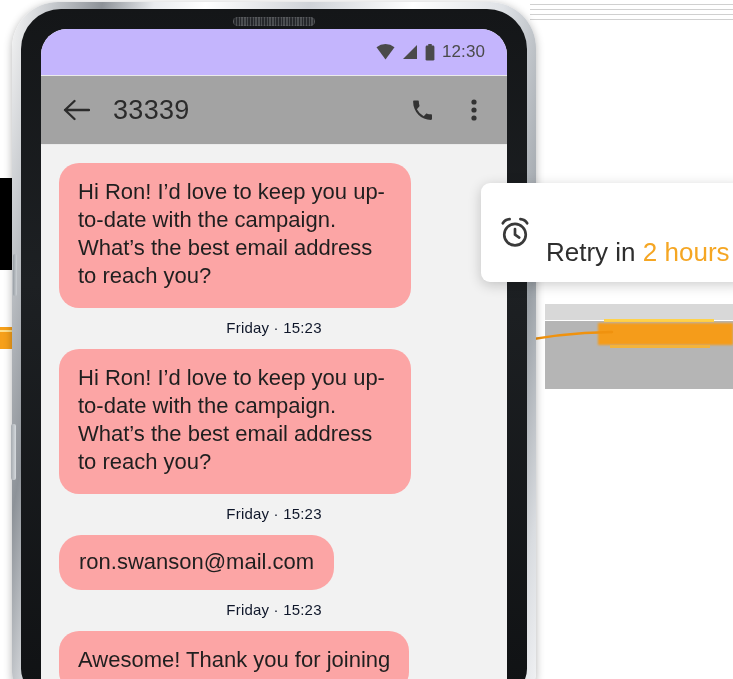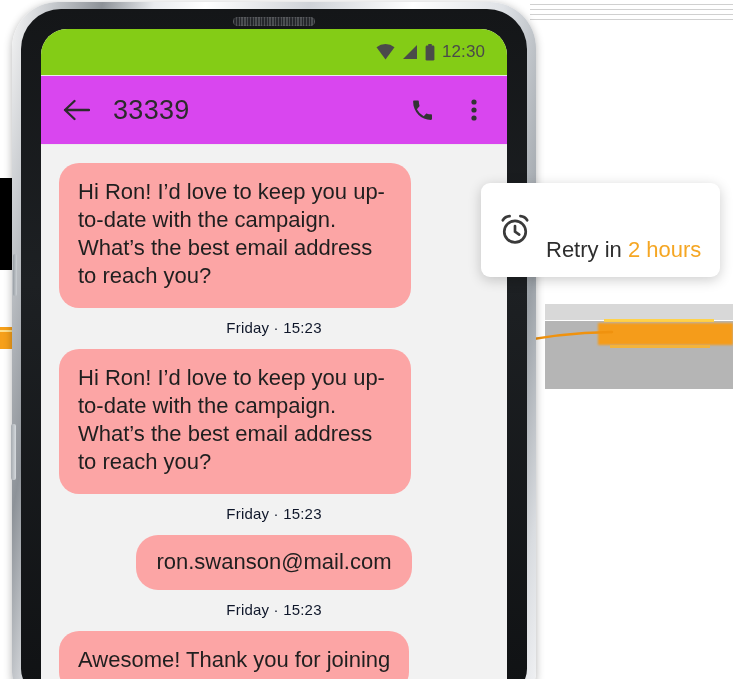--- a/index.html
+++ b/index.html
@@ -159,38 +159,38 @@
     position: absolute;
     left: 1px; top: 252px;
     width: 4px; height: 42px;
     border-radius: 2px;
     background: linear-gradient(90deg, #9aa0a6, #ccd0d4);
   }
 
   
   .statusbar {
     height: 46px;
-    background: #84cc16;
+    background: #c4b5fd;
     display: flex;
     align-items: center;
     justify-content: flex-end;
     padding-right: 22px;
     gap: 7px;
   }
   .statusbar .sb-time {
     font-size: 17px;
     color: #4a4a4a;
     letter-spacing: 0.1px;
   }
   .sb-icon { display: block; }
 
   
   .appbar {
     height: 70px;
-    background: #d946ef;
+    background: #a3a3a3;
     border-top: 1px solid #ebebeb;
     border-bottom: 1px solid #ebebeb;
     display: flex;
     align-items: center;
     padding: 0 18px 0 20px;
     gap: 22px;
   }
   .appbar-title {
     font-size: 27px;
     color: #2b2b2b;
@@ -208,21 +208,21 @@
 
   
   .thread {
     background: #f2f2f2;
     height: calc(100% - 118px);
     padding: 18px 18px 0 18px;
     overflow: hidden;
   }
 
   .msg-row { display: flex; }
-  .msg-row.out { justify-content: center; }
+  .msg-row.out { justify-content: flex-start; }
 
   .bubble {
     background: #fca5a5;
     border-radius: 20px;
     padding: 15px 19px 18px 19px;
     max-width: 352px;
     font-size: 22px;
     line-height: 1.27;
     color: #1f1f1f;
   }
@@ -248,21 +248,21 @@
     display: flex;
     align-items: center;
     gap: 14px;
     background: #ffffff;
     border-radius: 9px;
     padding: 14px 19px 14px 17px;
     box-shadow: 0 3px 13px rgba(0,0,0,0.20);
     white-space: nowrap;
   }
   .callout-text {
-    font-size: 22px;
+    font-size: 26px;
     color: #2e2e2e;
     margin-top: 40px;
   }
   .callout-hl { color: #f5a623; }
 </style>
 </head>
 <body>
 
 <div id="stage">
 

